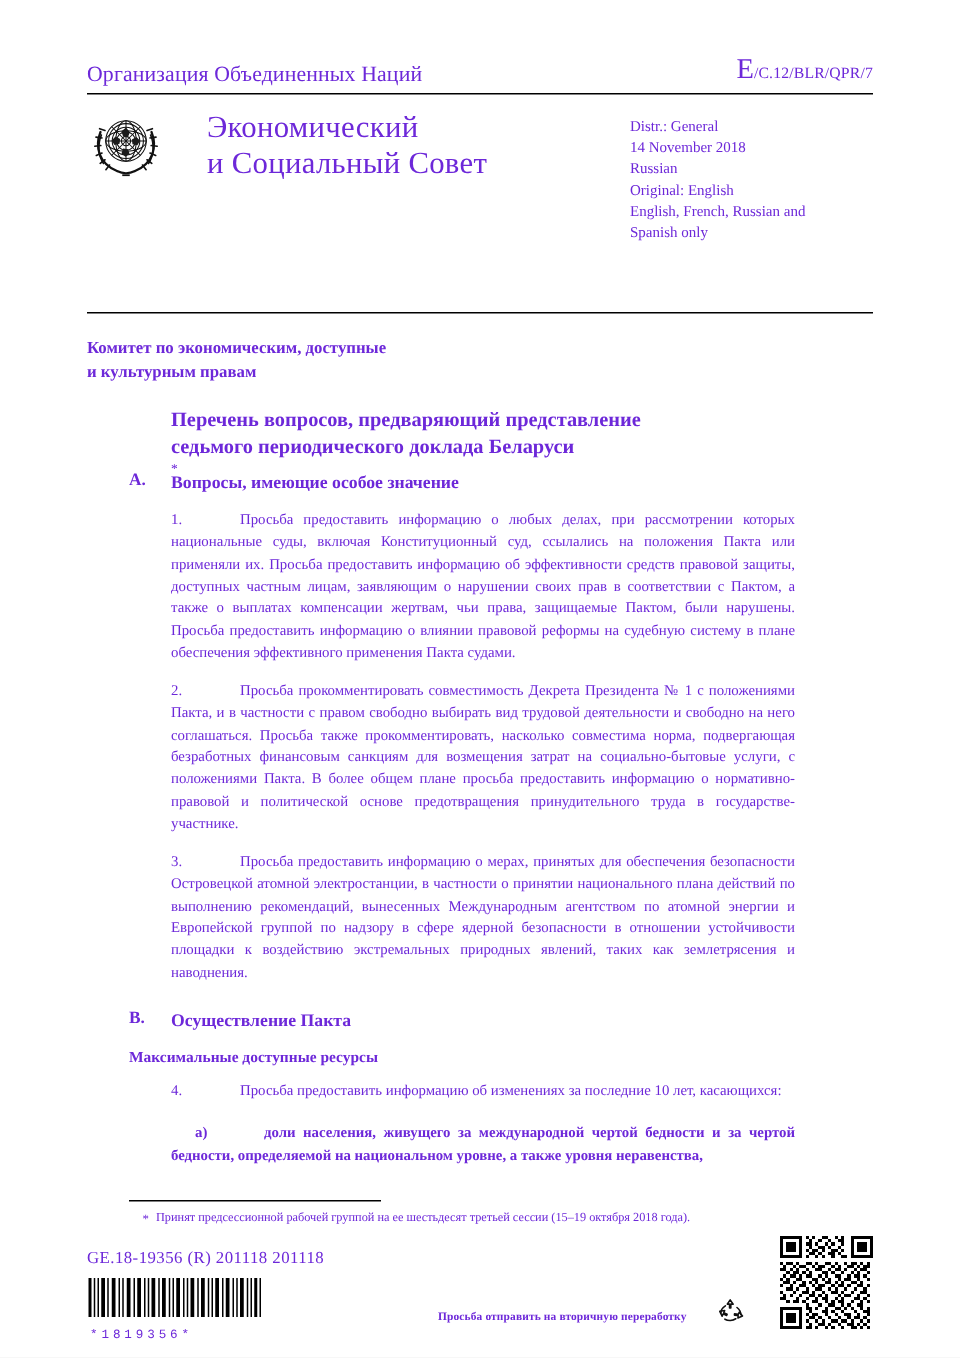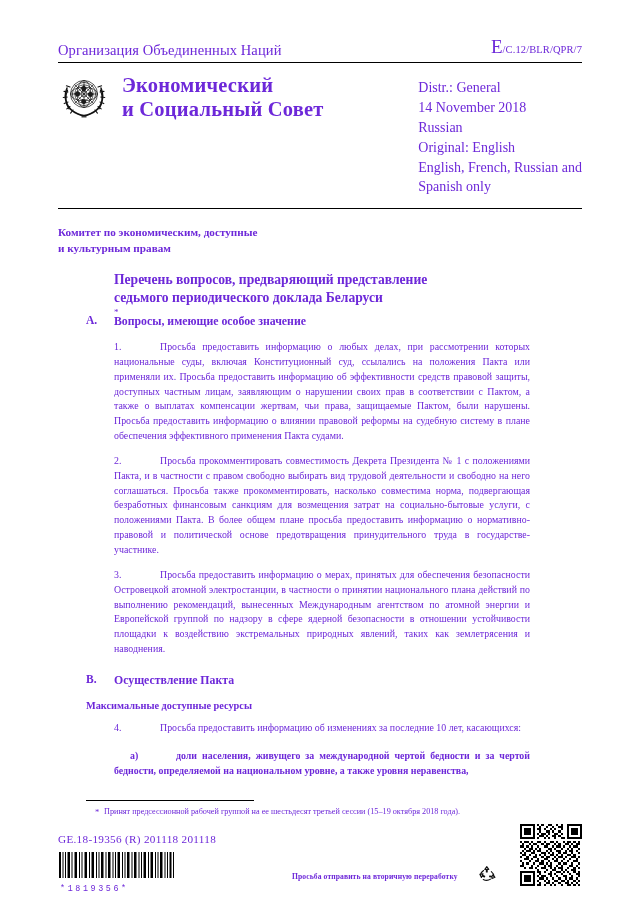--- a/index.html
+++ b/index.html
@@ -61,33 +61,33 @@
   }
   .emblem {
     width: 52px;
     height: 46px;
     flex: 0 0 52px;
     margin-top: 2px;
   }
   .emblem svg { display: block; }
 
   .council-title {
-    margin-left: 12px;
+    margin-left: 28px;
     flex: 1 1 auto;
     font-size: 20.5px;
-    font-weight: bold;
+    font-weight: normal;
     line-height: 1.18;
     letter-spacing: 0.2px;
     padding-top: 1px;
   }
   .council-title span { display: block; }
 
   .distr-block {
     flex: 0 0 162px;
-    font-size: 14px;
+    font-size: 10px;
     line-height: 1.42;
     padding-top: 6px;
     margin-left: 20px;
   }
   .distr-block span { display: block; white-space: nowrap; }
 
   .rule-bottom {
     position: absolute;
     left: 58px;
     top: 208px;

